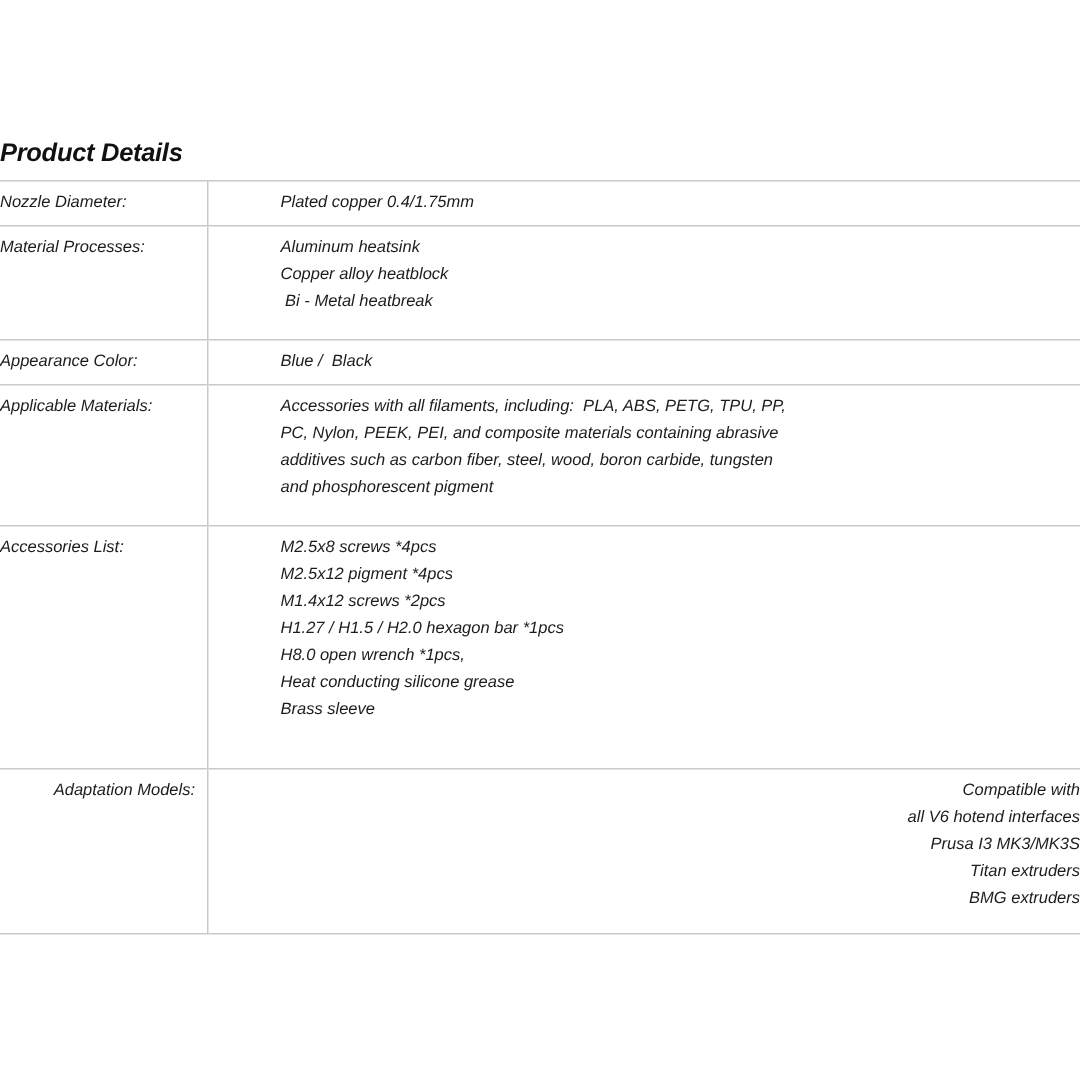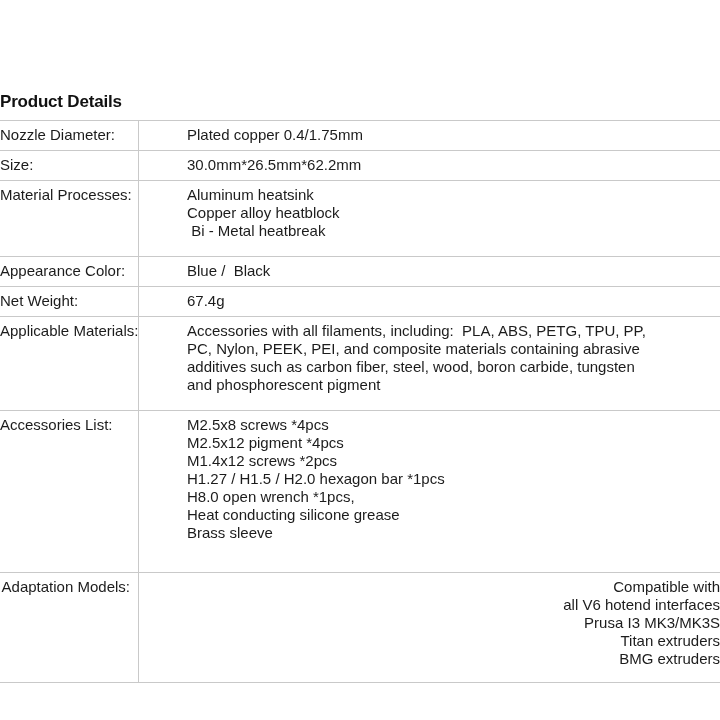--- a/index.html
+++ b/index.html
@@ -12,20 +12,21 @@
     background: #ffffff;
     font-family: "Liberation Sans", sans-serif;
     color: #1c1c1c;
     overflow: hidden;
   }
   .page {
     position: relative;
     width: 584px;
     height: 720px;
     box-sizing: border-box;
+    font-style: italic;
   }
   .title {
     position: absolute;
     left: 0px;
     top: 92px;
     font-size: 17px;
     font-weight: bold;
     letter-spacing: -0.2px;
     color: #111111;
     line-height: 20px;
@@ -39,21 +40,21 @@
     table-layout: fixed;
   }
   .spec-table tr {
     border-top: 1px solid #c9c9c9;
   }
   .spec-table tr:last-child td {
     border-bottom: 1px solid #c9c9c9;
   }
   .spec-table td {
     vertical-align: top;
-    font-size: 15px;
+    font-size: 11px;
     line-height: 18px;
     color: #1c1c1c;
     padding: 5px 0 6px 0;
   }
   td.label {
     width: 130px;
     padding-right: 8px;
     white-space: nowrap;
   }
   td.value {
@@ -78,49 +79,37 @@
 
   <table class="spec-table">
     <tbody>
       <tr>
         <td class="label">Nozzle Diameter:</td>
         <td class="value">
           <span class="val-line">Plated copper 0.4/1.75mm</span>
         </td>
       </tr>
 
-      <tr>
-        <td class="label">Size:</td>
-        <td class="value">
-          <span class="val-line">30.0mm*26.5mm*62.2mm</span>
-        </td>
-      </tr>
 
       <tr class="row-tall-a">
         <td class="label">Material Processes:</td>
         <td class="value">
           <span class="val-line">Aluminum heatsink</span>
           <span class="val-line">Copper alloy heatblock</span>
           <span class="val-line"> Bi - Metal heatbreak</span>
         </td>
       </tr>
 
       <tr>
         <td class="label">Appearance Color:</td>
         <td class="value">
           <span class="val-line">Blue /  Black</span>
         </td>
       </tr>
 
-      <tr>
-        <td class="label">Net Weight:</td>
-        <td class="value">
-          <span class="val-line">67.4g</span>
-        </td>
-      </tr>
 
       <tr class="row-tall-b">
         <td class="label">Applicable Materials:</td>
         <td class="value">
           <span class="val-line">Accessories with all filaments, including:  PLA, ABS, PETG, TPU, PP,</span>
           <span class="val-line">PC, Nylon, PEEK, PEI, and composite materials containing abrasive</span>
           <span class="val-line">additives such as carbon fiber, steel, wood, boron carbide, tungsten</span>
           <span class="val-line">and phosphorescent pigment</span>
         </td>
       </tr>

